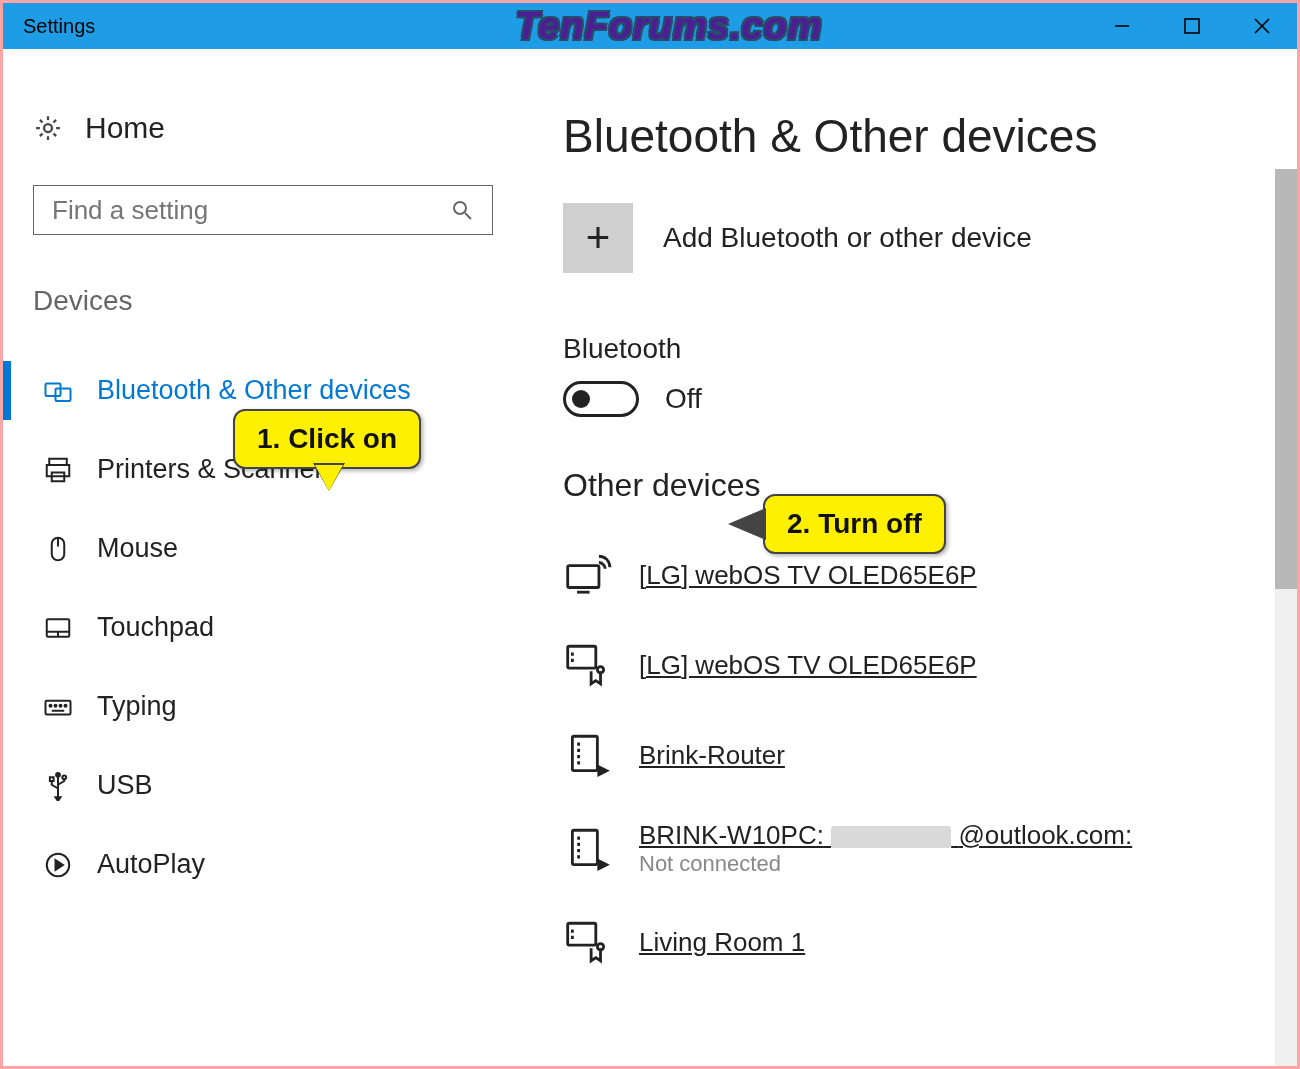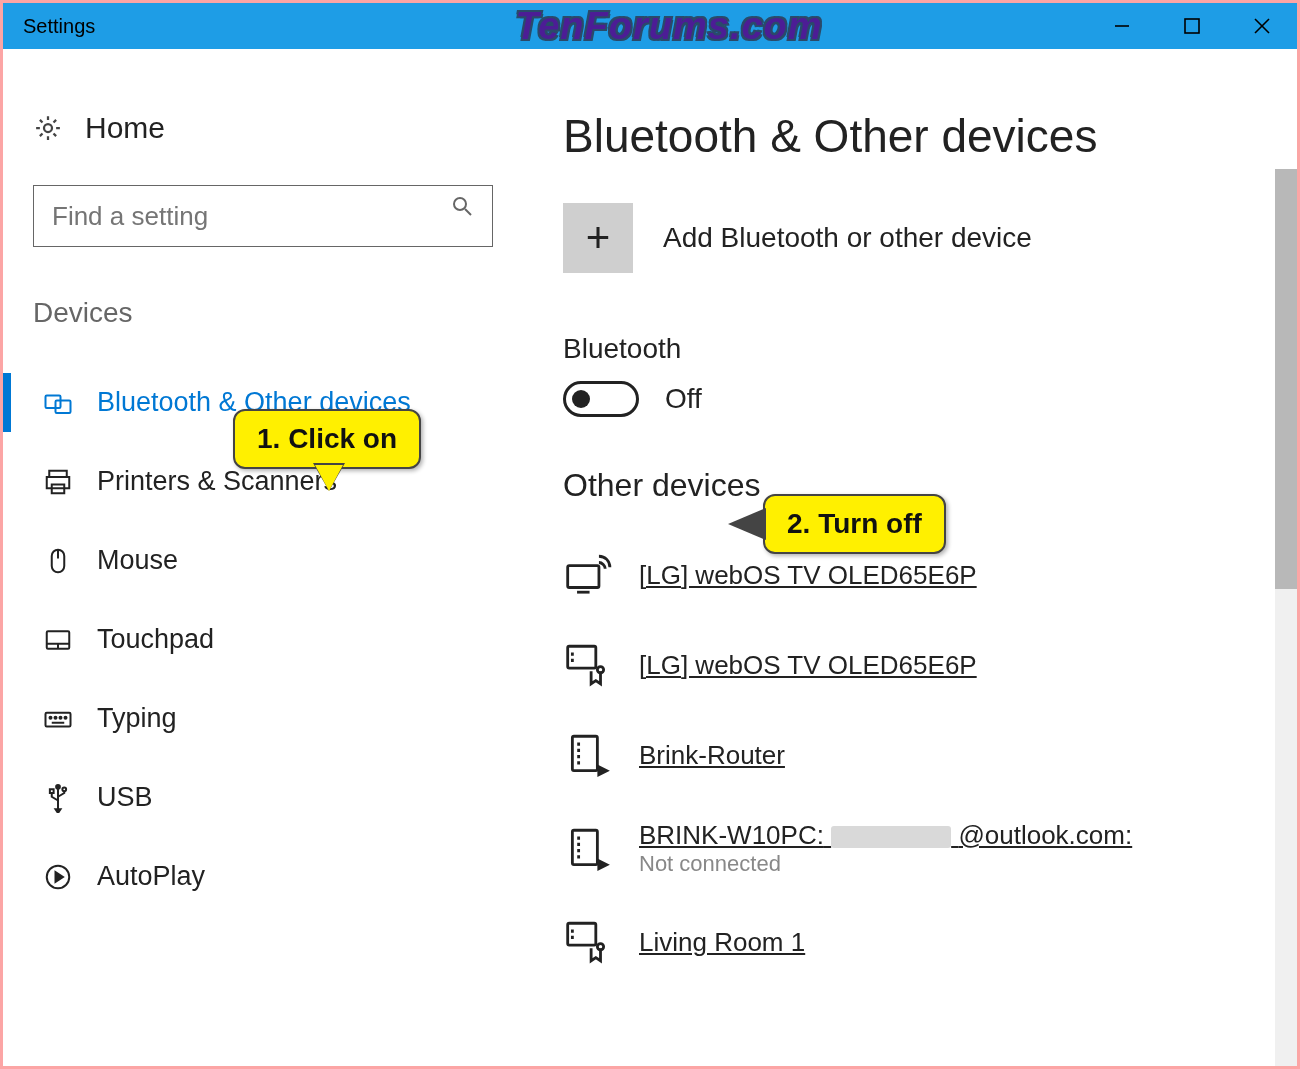--- a/index.html
+++ b/index.html
@@ -8,21 +8,21 @@
   .titlebar { height: 46px; background: #1e9de6; display: flex; align-items: center; position: relative; }
   .titlebar .title { font-size: 20px; color: #000; padding-left: 20px; }
   .watermark { position: absolute; left: 50%; transform: translateX(-50%); font-size: 38px; font-weight: 700; color: #4c1d95; text-shadow: 2px 2px 0 #2a4a6a, -2px -2px 0 #2a4a6a, 2px -2px 0 #2a4a6a, -2px 2px 0 #2a4a6a; font-style: italic; letter-spacing: 1px; margin-left: 19px; }
   .win-controls { margin-left: auto; display: flex; }
   .win-btn { width: 70px; height: 46px; display: flex; align-items: center; justify-content: center; color: #000; font-size: 18px; cursor: pointer; }
   .win-btn svg { stroke: #000; stroke-width: 1.6; fill: none; }
   .body { flex: 1; display: flex; position: relative; }
   .sidebar { width: 520px; padding: 50px 30px 0 30px; display: flex; flex-direction: column; margin-top: 12px; }
   .home-row { display: flex; align-items: center; gap: 22px; font-size: 30px; color: #222; margin-bottom: 40px; cursor: pointer; }
   .home-row .gear { width: 30px; height: 30px; }
-  .search-box { display: flex; border: 1px solid #666; height: 62px; padding: 8px 18px; margin-bottom: 50px; }
+  .search-box { display: flex; align-items: center; border: 1px solid #666; height: 50px; padding: 8px 18px; margin-bottom: 50px; }
   .search-box input { flex: 1; border: none; outline: none; font-size: 26px; color: #666; background: transparent; }
   .search-box .sicon { width: 24px; height: 24px; }
   .section-label { font-size: 28px; color: #666; margin-bottom: 34px; }
   .nav-item { display: flex; align-items: center; gap: 24px; padding: 24px 0 24px 10px; font-size: 27px; color: #222; cursor: pointer; position: relative; }
   .nav-item.selected { color: #0078d4; }
   .nav-item.selected::before { content: ""; position: absolute; left: -30px; top: 10px; bottom: 10px; width: 8px; background: #0078d4; }
   .nav-item .nicon { width: 30px; height: 30px; flex: none; }
   .main { flex: 1; padding: 60px 30px 0 40px; position: relative; overflow: hidden; }
   .page-title { font-size: 46px; font-weight: 400; color: #222; margin-bottom: 40px; }
   .add-row { display: flex; align-items: center; gap: 30px; margin-bottom: 60px; cursor: pointer; }

